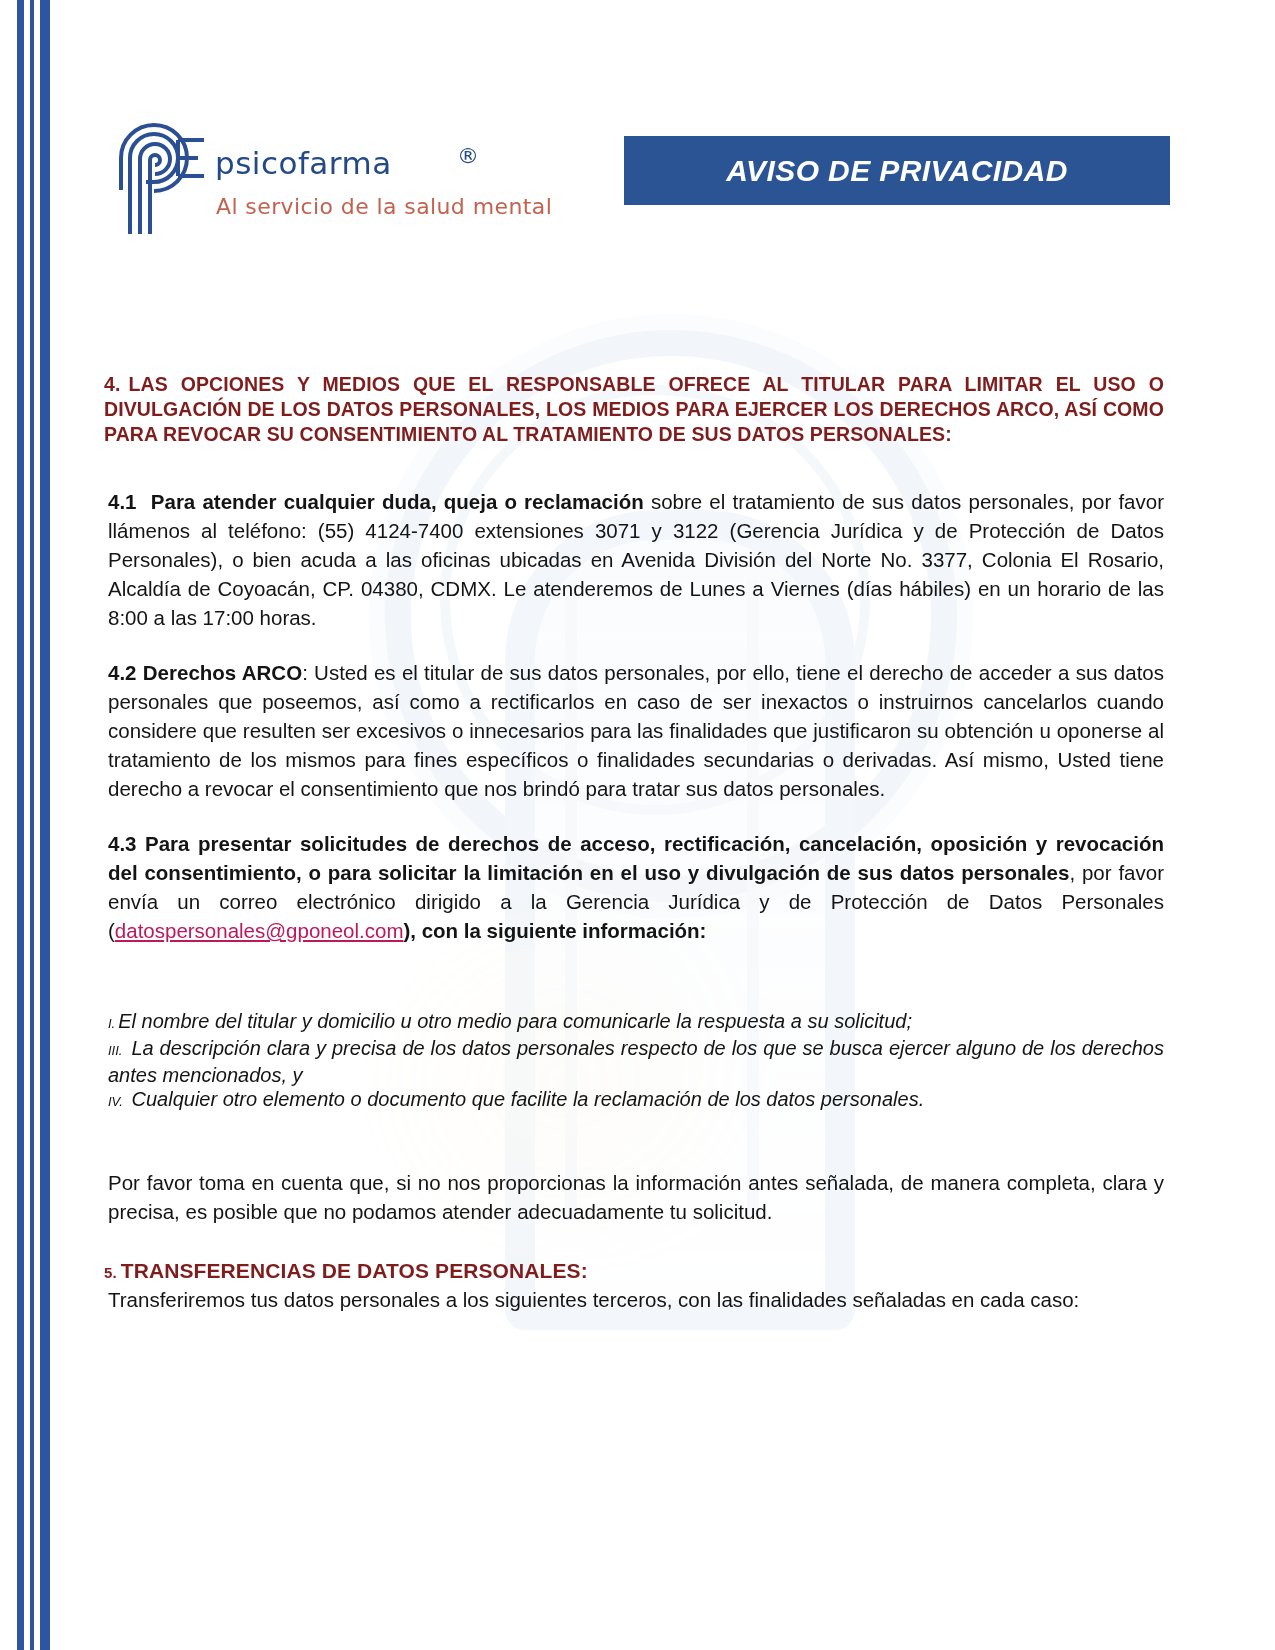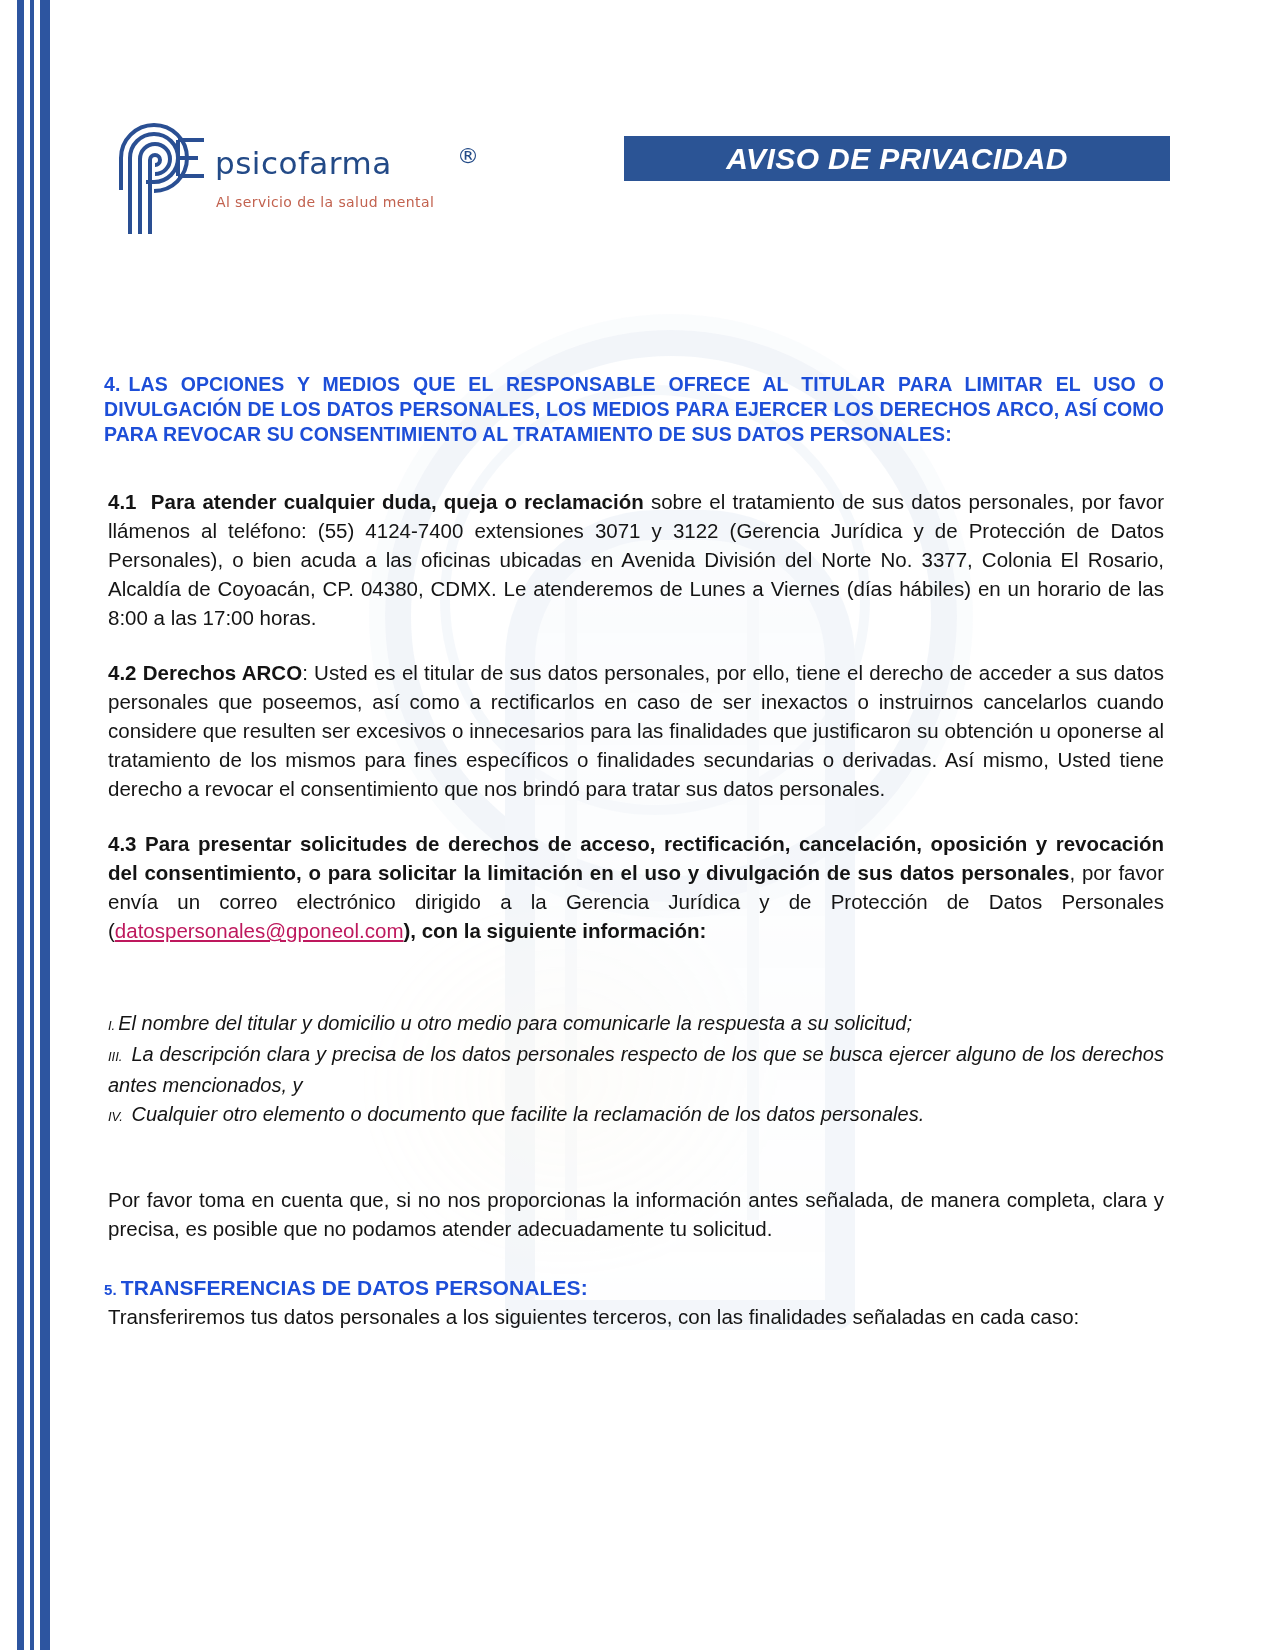--- a/index.html
+++ b/index.html
@@ -128,32 +128,32 @@
     top: 25px;
     font-family: "DejaVu Sans", sans-serif;
     font-size: 22px;
     color: #234a87;
   }
   .logo-tag {
     position: absolute;
     left: 104px;
     top: 76px;
     font-family: "DejaVu Sans", sans-serif;
-    font-size: 14px;
+    font-size: 22px;
     letter-spacing: 0.4px;
     color: #c2624f;
     white-space: nowrap;
   }
 
   .title-banner {
     position: absolute;
     left: 624px;
     top: 136px;
     width: 546px;
-    height: 45px;
+    height: 69px;
     background: #2b5495;
     display: flex;
     align-items: center;
     justify-content: center;
   }
   .title-banner .title-text {
     color: #ffffff;
     font-family: "Liberation Sans", sans-serif;
     font-weight: bold;
     font-style: italic;
@@ -170,21 +170,21 @@
     width: 1060px;
     z-index: 2;
   }
 
   h2.section-head {
     margin: 0;
     font-family: "Liberation Sans", sans-serif;
     font-weight: bold;
     font-size: 19.5px;
     line-height: 25px;
-    color: #1d4ed8;
+    color: #7f1d1d;
     text-align: justify;
     text-align-last: left;
     letter-spacing: 0.1px;
   }
   h2.section-head .num { margin-right: 8px; }
 
   .body-block { margin-top: 40px; }
 
   p.para {
     margin: 0 0 26px 0;
@@ -205,21 +205,21 @@
 
   .roman-list {
     margin: 64px 0 0 0;
     padding: 0 0 0 4px;
     list-style: none;
     font-style: italic;
   }
   .roman-list li {
     font-family: "Liberation Sans", sans-serif;
     font-size: 20px;
-    line-height: 29px;
+    line-height: 24px;
     color: #141414;
     text-align: justify;
     text-align-last: left;
     font-style: italic;
   }
   .roman-list li .rn {
     font-size: 13px;
     font-style: italic;
     margin-right: 3px;
   }

